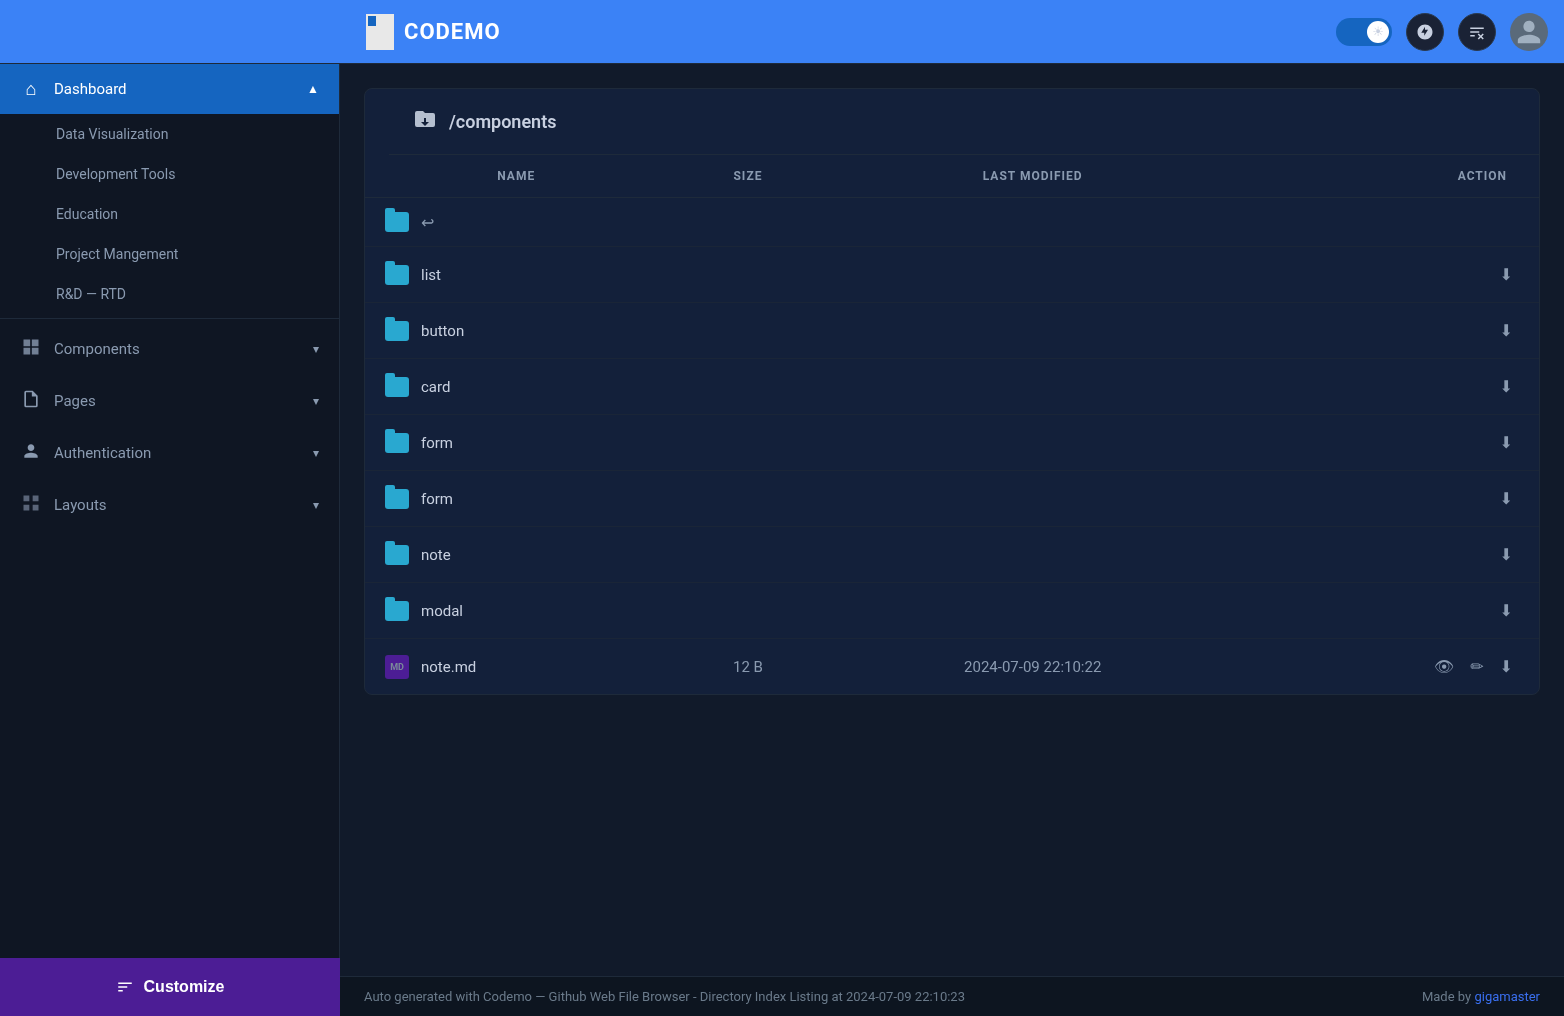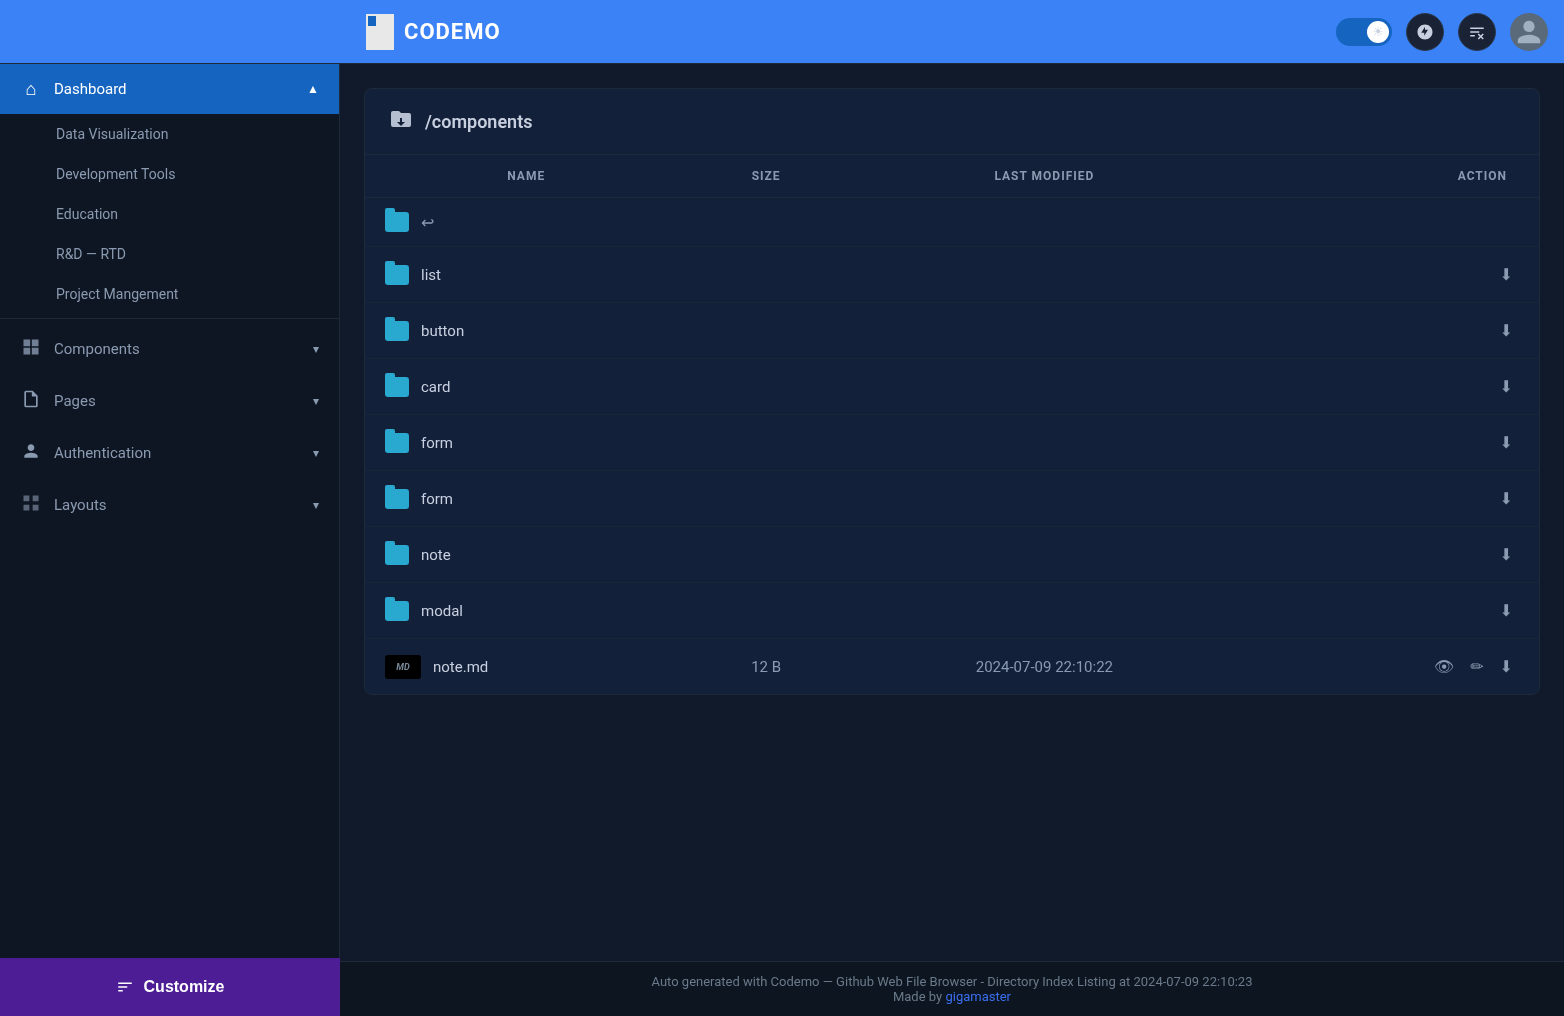--- a/index.html
+++ b/index.html
@@ -190,20 +190,21 @@
     }
     .file-browser-header {
       display: flex;
       align-items: center;
       gap: 12px;
       padding: 18px 24px;
       border-bottom: 1px solid #1e2a3a;
       font-size: 18px;
       font-weight: 600;
       color: #c8d0e0;
+      margin-left: 24px;
     }
     .file-browser-header-icon {
       font-size: 20px;
     }
     .file-table {
       width: 100%;
       border-collapse: collapse;
     }
     .file-table th {
       text-align: center;
@@ -244,32 +245,31 @@
       content: '';
       position: absolute;
       top: -4px;
       left: 0;
       width: 10px;
       height: 4px;
       background: #29a8d0;
       border-radius: 2px 2px 0 0;
     }
     .file-icon-md {
-      width: 36px;
+      width: 24px;
       height: 24px;
-      background: #000000;
+      background: #4c1d95;
       border-radius: 3px;
       display: flex;
       align-items: center;
       justify-content: center;
       font-size: 9px;
       font-weight: 700;
       color: #7a8a9a;
       flex-shrink: 0;
-      font-style: italic;
     }
     .action-btn {
       background: none;
       border: none;
       color: #8a9ab0;
       cursor: pointer;
       font-size: 16px;
       padding: 4px 6px;
       border-radius: 4px;
     }
@@ -289,21 +289,20 @@
       margin-top: auto;
       background: #0d1520;
       border-top: 1px solid #1e2a3a;
       padding: 12px 24px;
       font-size: 13px;
       color: #6a7a8a;
       display: flex;
       justify-content: space-between;
       align-items: center;
       flex-shrink: 0;
-      flex-direction: column;
     }
     .footer a { color: #3a6fef; text-decoration: none; }
   </style>
 </head>
 <body>
 
 <div class="header">
   <div class="header-logo">
     <span class="header-logo-icon"></span>
     <span>CODEMO</span>
@@ -345,24 +344,24 @@
     <div class="sidebar-subitem">
       <span>Data Visualization</span>
     </div>
     <div class="sidebar-subitem">
       <span>Development Tools</span>
     </div>
     <div class="sidebar-subitem">
       <span>Education</span>
     </div>
     <div class="sidebar-subitem">
+      <span>Project Mangement</span>
+    </div>
+    <div class="sidebar-subitem">
       <span>R&amp;D — RTD</span>
-    </div>
-    <div class="sidebar-subitem">
-      <span>Project Mangement</span>
     </div>
 
     <div class="sidebar-divider"></div>
 
     <div class="sidebar-item">
       <span class="sidebar-icon">
         <svg width="20" height="20" viewBox="0 0 24 24" fill="currentColor">
             <path d="M3 3h8v8H3zm10 0h8v8h-8zm-10 10h8v8H3zm10 0h8v8h-8z" opacity="0.8"></path>
           </svg>
       </span>

